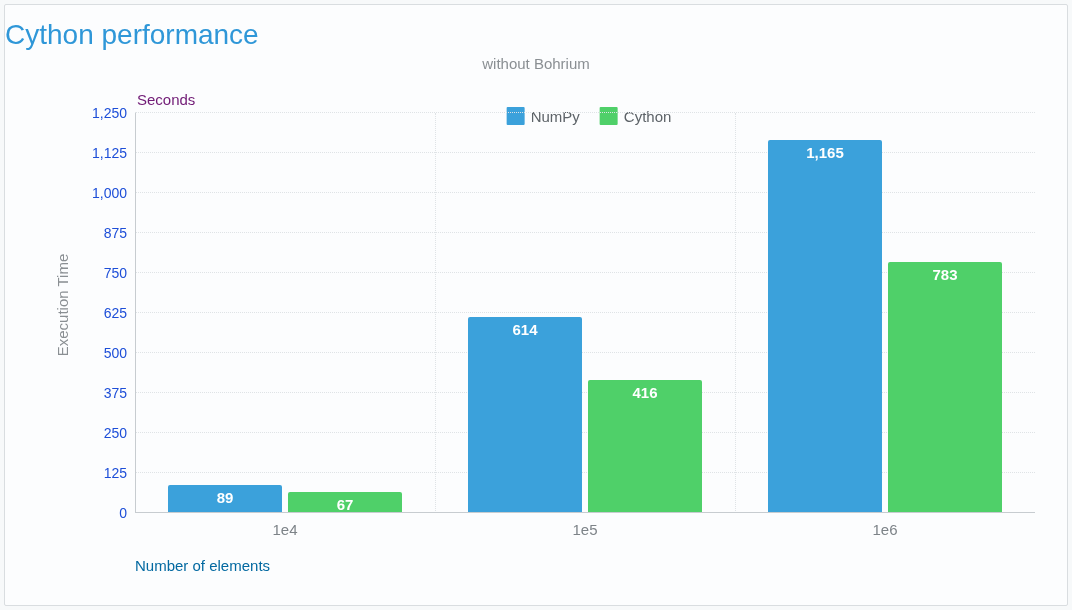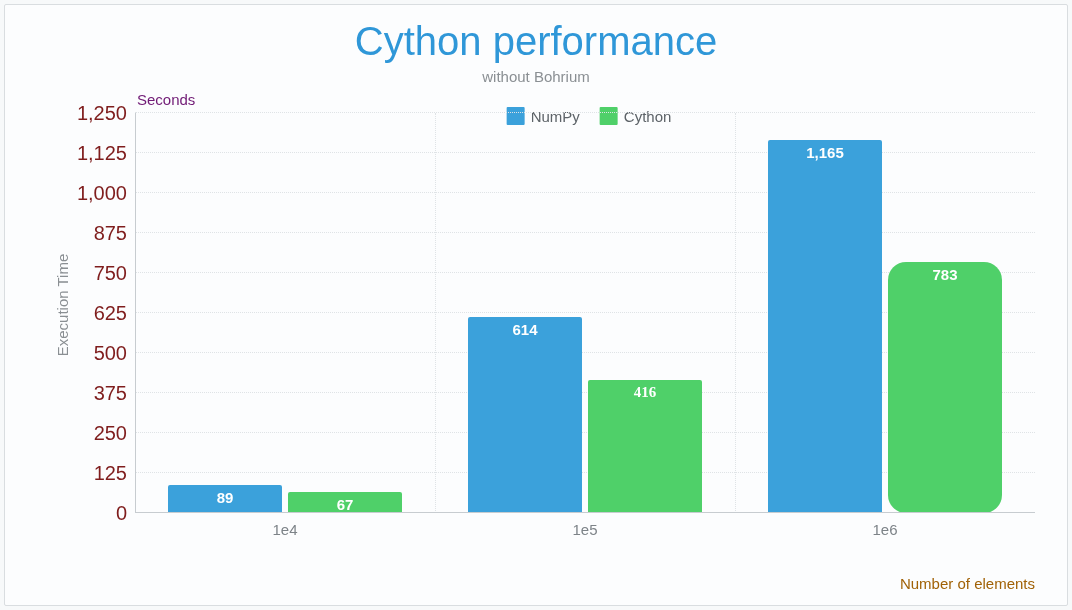--- a/index.html
+++ b/index.html
@@ -12,22 +12,21 @@
   }
   .card {
     position: absolute;
     left: 4px; top: 4px;
     width: 1064px; height: 602px;
     background: #fcfdfe;
     border: 1px solid #d9dde0;
     border-radius: 2px;
   }
   .title {
-    text-align: center;
-    font-size: 40px;
+    font-size: 28px;
     color: #2f97d8;
     font-weight: 400;
     margin-top: 14px;
   }
   .subtitle {
     text-align: center;
     font-size: 15px;
     color: #8a8f93;
     margin-top: 4px;
   }
@@ -71,41 +70,41 @@
   .axis-y {
     position: absolute;
     left: 0; top: 0; height: 100%;
     width: 1px; background: #c7ccd0;
   }
   .y-tick {
     position: absolute;
     right: 100%;
     transform: translateY(-50%);
     padding-right: 8px;
-    font-size: 20px;
-    color: #7f1d1d;
+    font-size: 14px;
+    color: #1d4ed8;
     white-space: nowrap;
   }
   .x-tick {
     position: absolute;
     top: 100%;
     transform: translateX(-50%);
     padding-top: 8px;
     font-size: 15px;
     color: #7d8388;
     white-space: nowrap;
   }
   .xlabel {
     position: absolute;
     left: 0; width: 100%;
     top: 100%;
-    margin-top: 62px;
-    text-align: right;
-    font-size: 15px;
-    color: #a16207;
+    margin-top: 44px;
+    text-align: left;
+    font-size: 15px;
+    color: #0369a1;
   }
   .bar {
     position: absolute;
     bottom: 0;
     border-top-left-radius: 2px;
     border-top-right-radius: 2px;
   }
   .bar.numpy  { background: #3ba1db; }
   .bar.cython { background: #4fd069; }
   .bar-label {
@@ -190,27 +189,27 @@
     <div id="bars-group">
         <div class="bar numpy" style="left: 3.66667%; width: 12.6667%; height: 7.12%;">
           <div class="bar-label">89</div>
         </div>
         <div class="bar cython" style="left: 17%; width: 12.6667%; height: 5.36%;">
           <div class="bar-label">67</div>
         </div>
         <div class="bar numpy" style="left: 37%; width: 12.6667%; height: 49.12%;">
           <div class="bar-label">614</div>
         </div>
-        <div class="bar cython" style="left: 50.3333%; width: 12.6667%; height: 33.28%; font-family: Liberation Serif, serif;">
+        <div class="bar cython" style="left: 50.3333%; width: 12.6667%; height: 33.28%;">
           <div class="bar-label">416</div>
         </div>
         <div class="bar numpy" style="left: 70.3333%; width: 12.6667%; height: 93.2%;">
           <div class="bar-label">1,165</div>
         </div>
-        <div class="bar cython" style="left: 83.6667%; width: 12.6667%; height: 62.64%; border-radius: 18px;">
+        <div class="bar cython" style="left: 83.6667%; width: 12.6667%; height: 62.64%;">
           <div class="bar-label">783</div>
         </div>
       </div>
 
     <div class="axis-x"></div>
     <div class="axis-y"></div>
 
     <div id="x-axis-group">
         <div class="x-tick" style="left: 16.6667%;">1e4</div>
         <div class="x-tick" style="left: 50%; text-align: center;">1e5</div>

